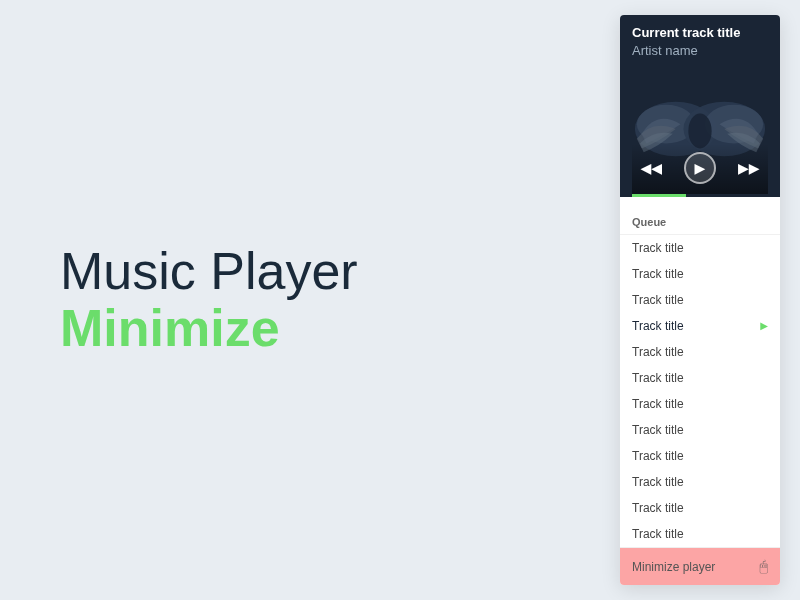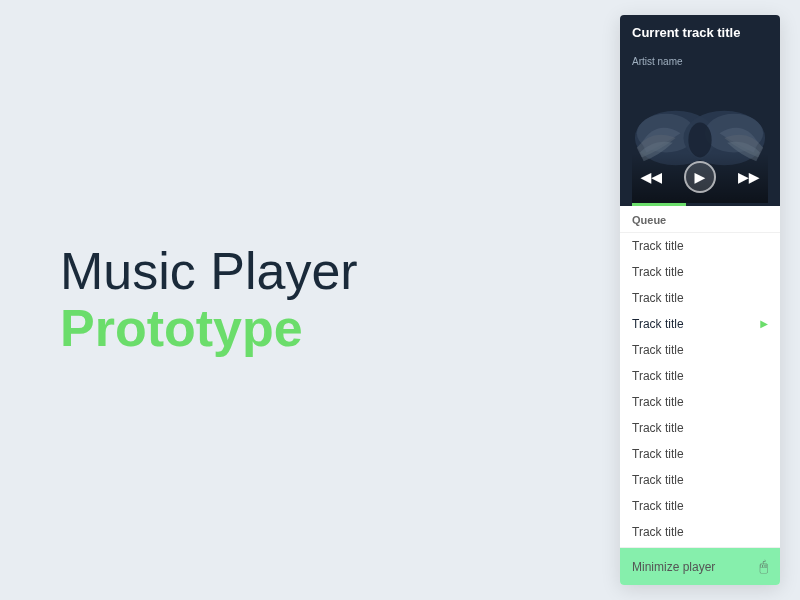--- a/index.html
+++ b/index.html
@@ -63,23 +63,23 @@
     }
 
     .current-track-title {
       font-size: 13px;
       font-weight: 700;
       color: #ffffff;
       line-height: 1.3;
     }
 
     .artist-name {
-      font-size: 10px;
+      font-size: 13px;
       color: #a0b0c0;
-      margin-top: 14px;
+      margin-top: 1px;
     }
 
     
     .album-art {
       position: relative;
       width: 100%;
       height: 130px;
       background: #1a2535;
       display: flex;
       align-items: center;
@@ -134,20 +134,21 @@
       width: 40%;
       flex-shrink: 0;
     }
 
     
     .queue-section {
       flex: 1;
       display: flex;
       flex-direction: column;
       overflow: hidden;
+      margin-top: 11px;
     }
 
     .queue-label {
       font-size: 11px;
       font-weight: 600;
       color: #666;
       padding: 8px 12px 6px 12px;
       border-bottom: 1px solid #f0f0f0;
       flex-shrink: 0;
     }
@@ -196,33 +197,33 @@
     .minimize-bar {
       padding: 10px 12px;
       font-size: 12px;
       color: #555;
       border-top: 1px solid #eee;
       cursor: pointer;
       display: flex;
       align-items: center;
       justify-content: space-between;
       flex-shrink: 0;
-      background: #86efac;
+      background: #fca5a5;
     }
 
     .cursor-icon {
       font-size: 14px;
     }
   </style>
 </head>
 <body>
 
 <div class="left-section">
   <div class="brand-title">Music Player</div>
-  <div class="brand-subtitle">Prototype</div>
+  <div class="brand-subtitle">Minimize</div>
 </div>
 
 <div class="player-widget">
 
   <div class="now-playing">
     <div class="track-info">
       <div class="current-track-title">Current track title</div>
       <div class="artist-name">Artist name</div>
     </div>
     <div class="album-art">

